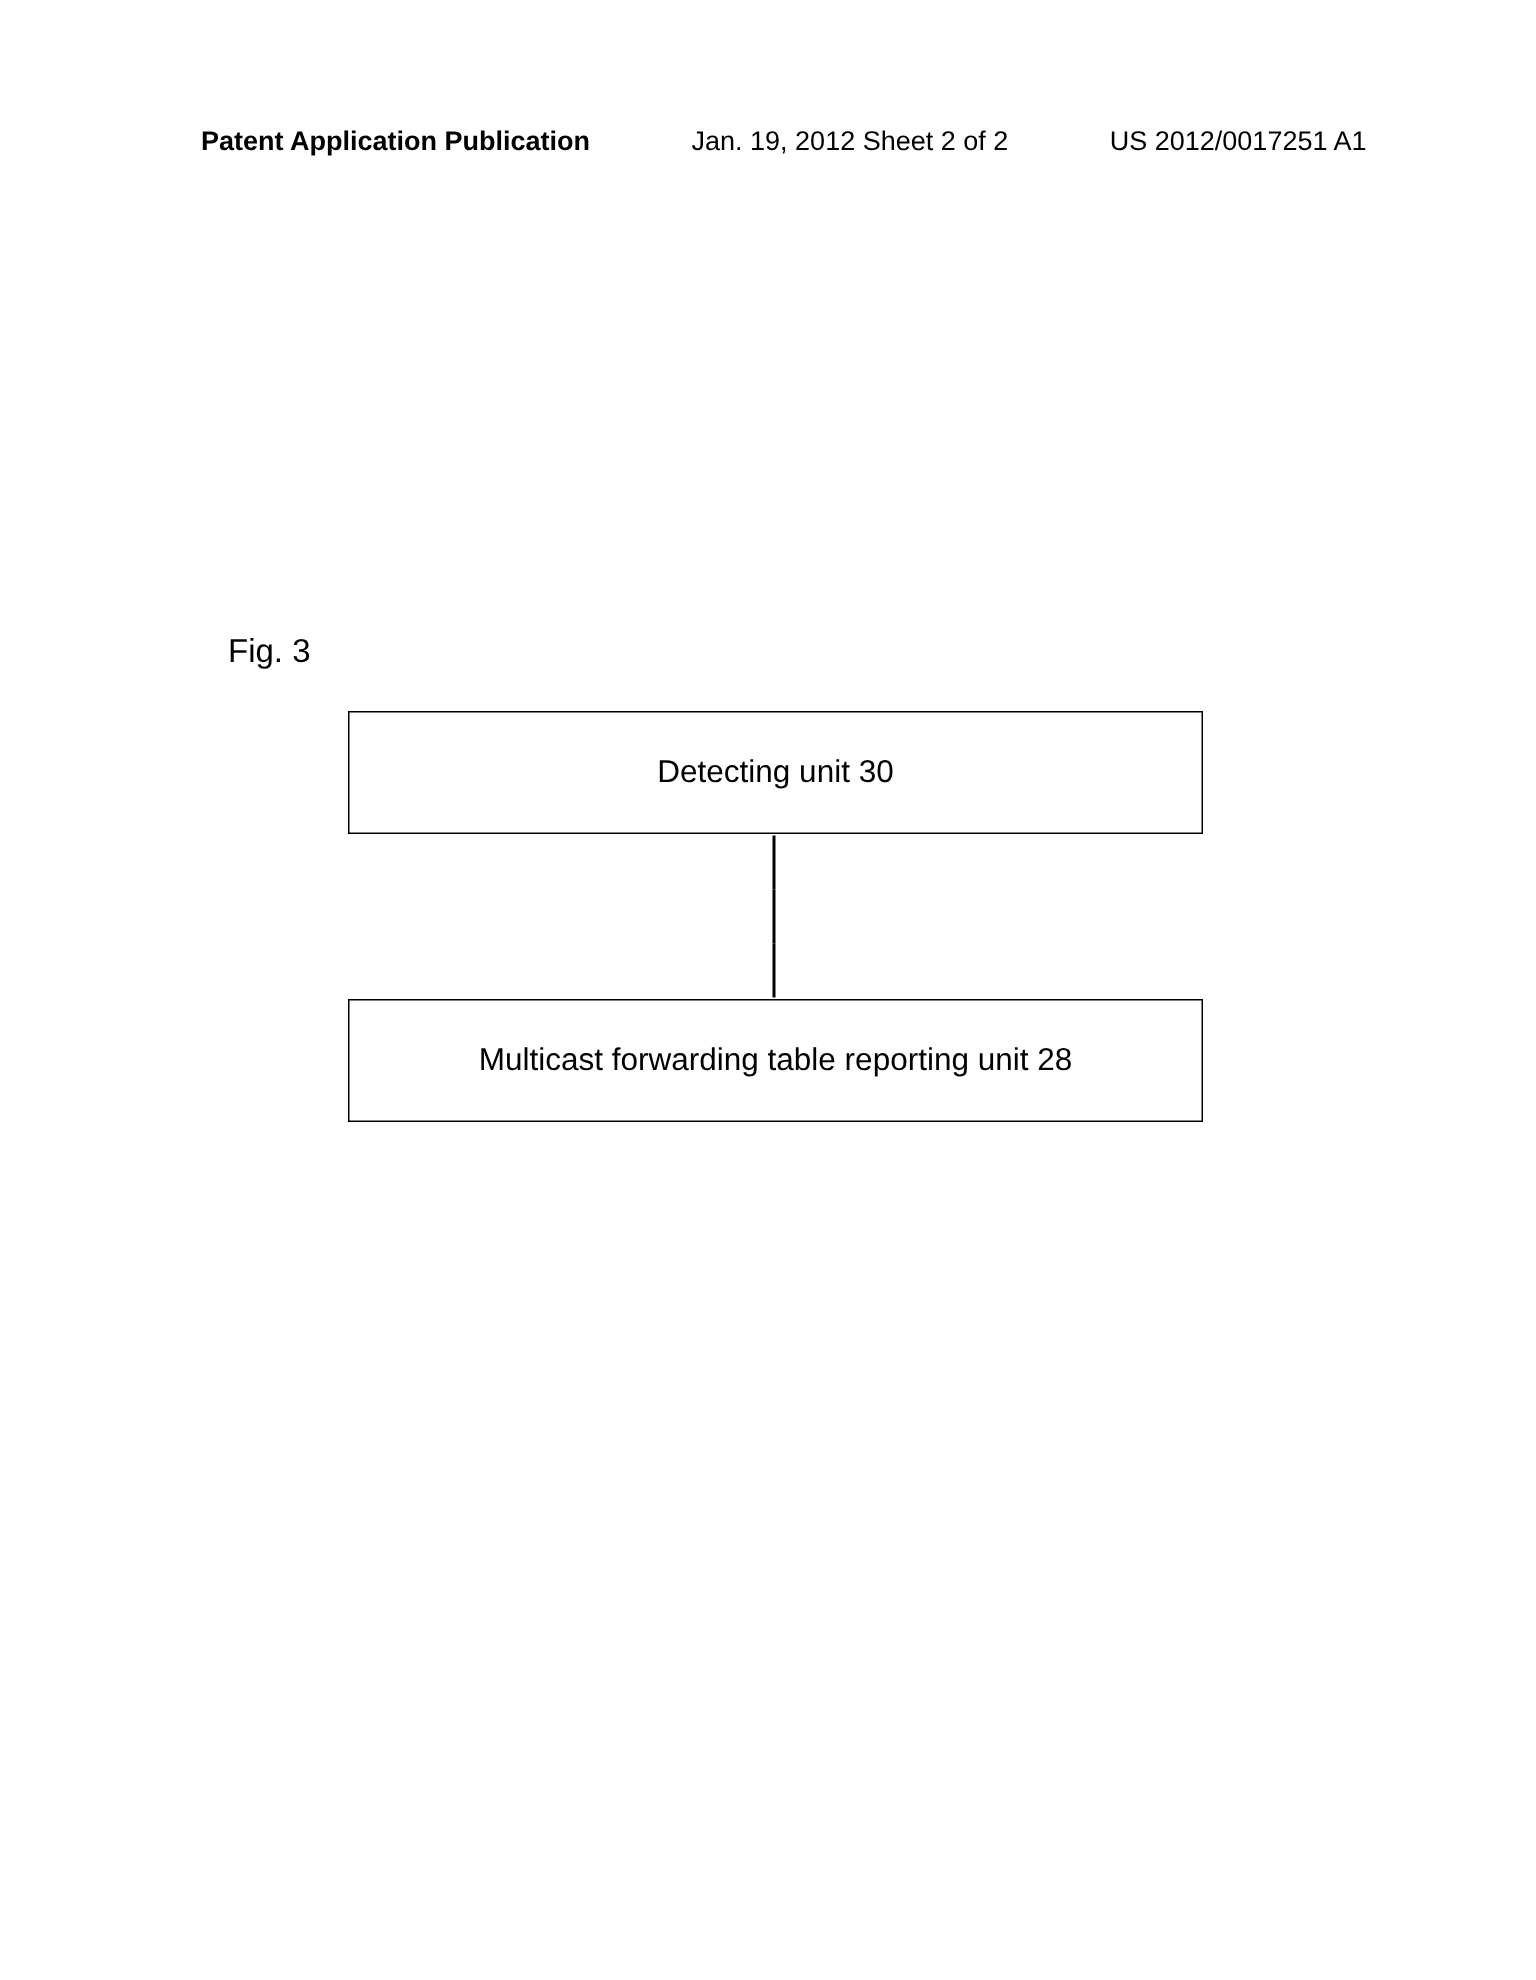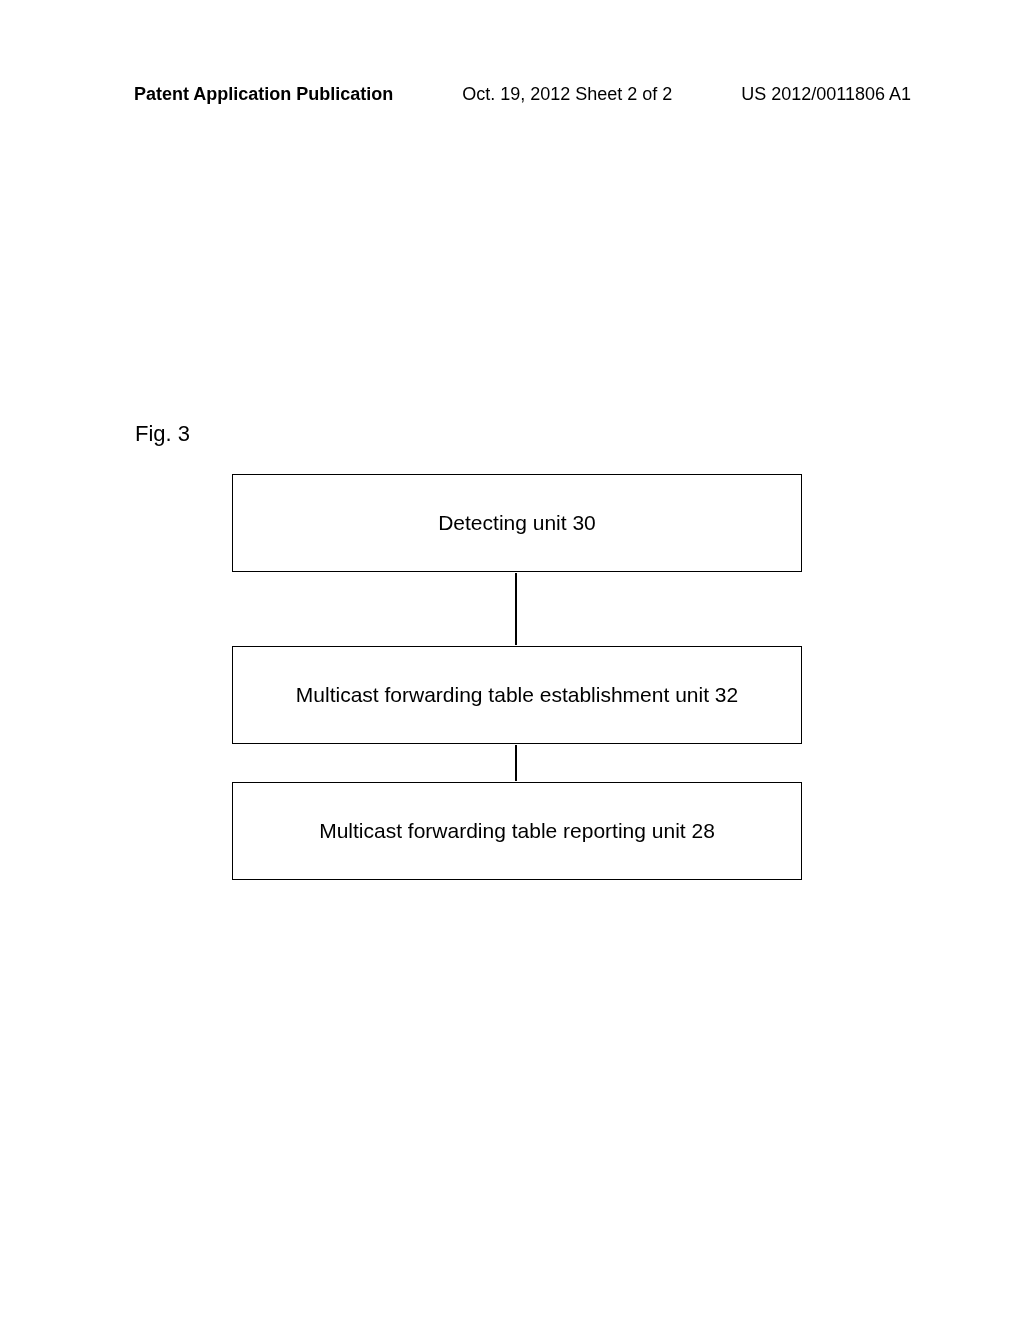--- a/index.html
+++ b/index.html
@@ -30,59 +30,58 @@
     }
     .header-center {
       font-weight: normal;
     }
     .header-right {
       font-weight: normal;
     }
     .figure-label {
       position: absolute;
       top: 418px;
-      left: 132px;
+      left: 149px;
       font-size: 22px;
       font-weight: normal;
     }
     .diagram {
       position: absolute;
       top: 470px;
       left: 228px;
       width: 570px;
     }
     .box {
       border: 1.5px solid #000;
       width: 100%;
-      height: 98px;
+      height: 82px;
       display: flex;
       align-items: center;
       justify-content: center;
       font-size: 21px;
       background: #fff;
       text-align: right;
     }
     .connector {
       width: 2px;
       height: 36px;
       background: #000;
       margin: 0 auto;
     }
   </style>
 </head>
 <body>
 
 <div class="header">
   <span class="header-left">Patent Application Publication</span>
-  <span class="header-center">Oct. 19, 2012  Sheet 2 of 2</span>
-  <span class="header-right">US 2012/0011806 A1</span>
+  <span class="header-center">Jan. 19, 2012  Sheet 2 of 2</span>
+  <span class="header-right">US 2012/0017251 A1</span>
 </div>
 
 <div class="figure-label">Fig. 3</div>
 
 <div class="diagram">
   <div class="box">Detecting unit 30</div>
   <div class="connector"></div>
   <div class="connector"></div>
-  <div class="box">Multicast forwarding table establishment unit 32</div>
   <div class="connector"></div>
   <div class="box">Multicast forwarding table reporting unit 28</div>
 </div>
 
 </body></html>

